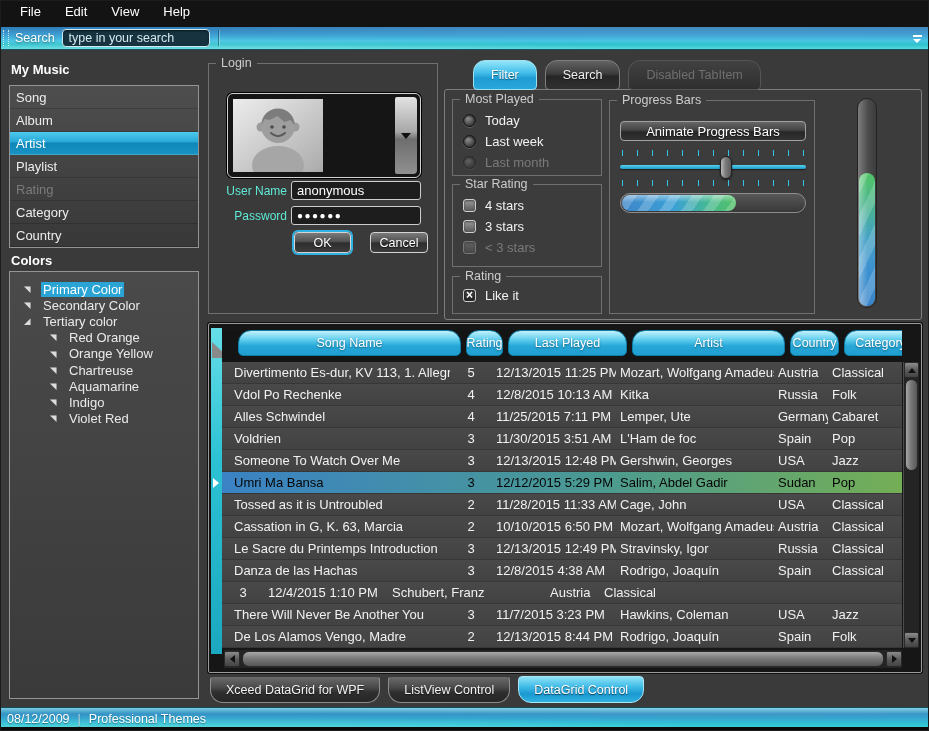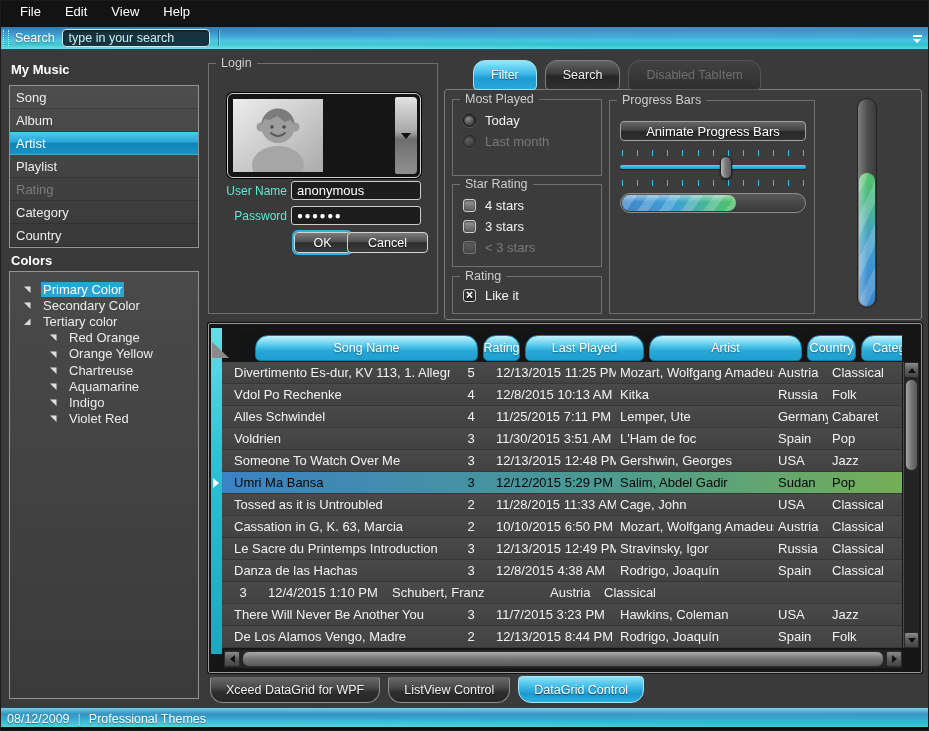--- a/index.html
+++ b/index.html
@@ -130,22 +130,22 @@
       linear-gradient(90deg,rgba(255,255,255,.35),rgba(255,255,255,0) 55%),
       linear-gradient(180deg,#52c468 0%,#49b295 28%,#45a2c4 48%,#3d92d0 72%,#3a86ca 100%);}
 
   
   .grid-panel{position:absolute;left:207px;top:322px;width:714px;height:350px;background:#161616;
     border:1px solid #9a9a9a;border-radius:2px;box-shadow:0 0 0 1px #101010;}
   .grid-rail{position:absolute;left:2px;top:4px;width:11px;height:326px;
     background:linear-gradient(180deg,#66dee8 0%,#2cc2d4 40%,#1ba8c0 100%);}
   .grid-corner{position:absolute;left:3px;top:18px;width:17px;height:16px;
     background:#8a8a8a;clip-path:polygon(0 0,100% 100%,0 100%);}
-  .grid-header{position:absolute;left:30px;top:6px;right:19px;height:31px;background:#141414;
-    display:flex;align-items:flex-end;overflow:hidden;padding-left:16px;}
+  .grid-header{position:absolute;left:13px;top:6px;right:19px;height:31px;background:#141414;
+    display:flex;align-items:flex-start;overflow:hidden;padding-left:16px;}
   .hdr-pill{height:26px;margin-right:5px;border-radius:13px 13px 5px 5px;border:1px solid #0d7ea8;
     background:linear-gradient(180deg,#c3f1fb 0%,#62cfee 35%,#27a8d8 62%,#1f9ecf 100%);
     display:flex;align-items:center;justify-content:center;color:#fff;font-size:12.5px;
     text-shadow:0 1px 2px rgba(0,40,60,.55);flex:0 0 auto;}
   .grid-rows{position:absolute;left:13px;top:38px;right:19px;height:286px;background:#3f3f3f;overflow:hidden;}
   .grid-row{height:22px;display:flex;align-items:center;border-bottom:1px solid #373737;
     background:linear-gradient(180deg,#494949,#424242);color:#f1f1f1;font-size:13px;white-space:nowrap;}
   .grid-row.selected{background:linear-gradient(90deg,#3a82c4 0%,#4b9a92 55%,#74ae55 100%);color:#050505;}
   .cell{flex:0 0 auto;overflow:hidden;padding-left:4px;}
   .cell.c0{padding-left:12px;}
@@ -279,35 +279,39 @@
       </div>
       <div class="combo-drop">
         <span class="combo-drop-arrow"></span>
       </div>
     </div>
     <span class="form-label" style="top:120px;">User Name</span>
     <input class="form-input" style="top: 117px;" type="text" value="anonymous">
     <span class="form-label" style="top:145px;">Password</span>
     <input class="form-input pw" style="top: 142px;" type="text" value="●●●●●●">
     <div class="btn focused" style="left:85px;top:168px;width:57px;">OK</div>
-    <div class="btn" style="left:138px;top:168px;width:81px;">Cancel</div>
+    <div class="btn" style="left:161px;top:168px;width:58px;">Cancel</div>
   </div>
 
   <div class="tabs-row">
       <div class="tab selected">Filter</div>
       <div class="tab normal">Search</div>
       <div class="tab disabled">Disabled TabItem</div>
     </div>
   <div class="tab-panel">
     <div class="groupbox" style="left:7px;top:9px;width:150px;height:77px;">
       <span class="gb-title">Most Played</span>
       <div class="opt-col">
           <div class="opt-row normal">
             <span class="radio"></span>
             <span class="opt-label">Today</span>
+          </div>
+          <div class="opt-row normal">
+            <span class="radio"></span>
+            <span class="opt-label">Last week</span>
           </div>
           <div class="opt-row disabled">
             <span class="radio disabled"></span>
             <span class="opt-label">Last month</span>
           </div>
         </div>
     </div>
     <div class="groupbox" style="left:7px;top:94px;width:150px;height:83px;">
       <span class="gb-title">Star Rating</span>
       <div class="opt-col">

